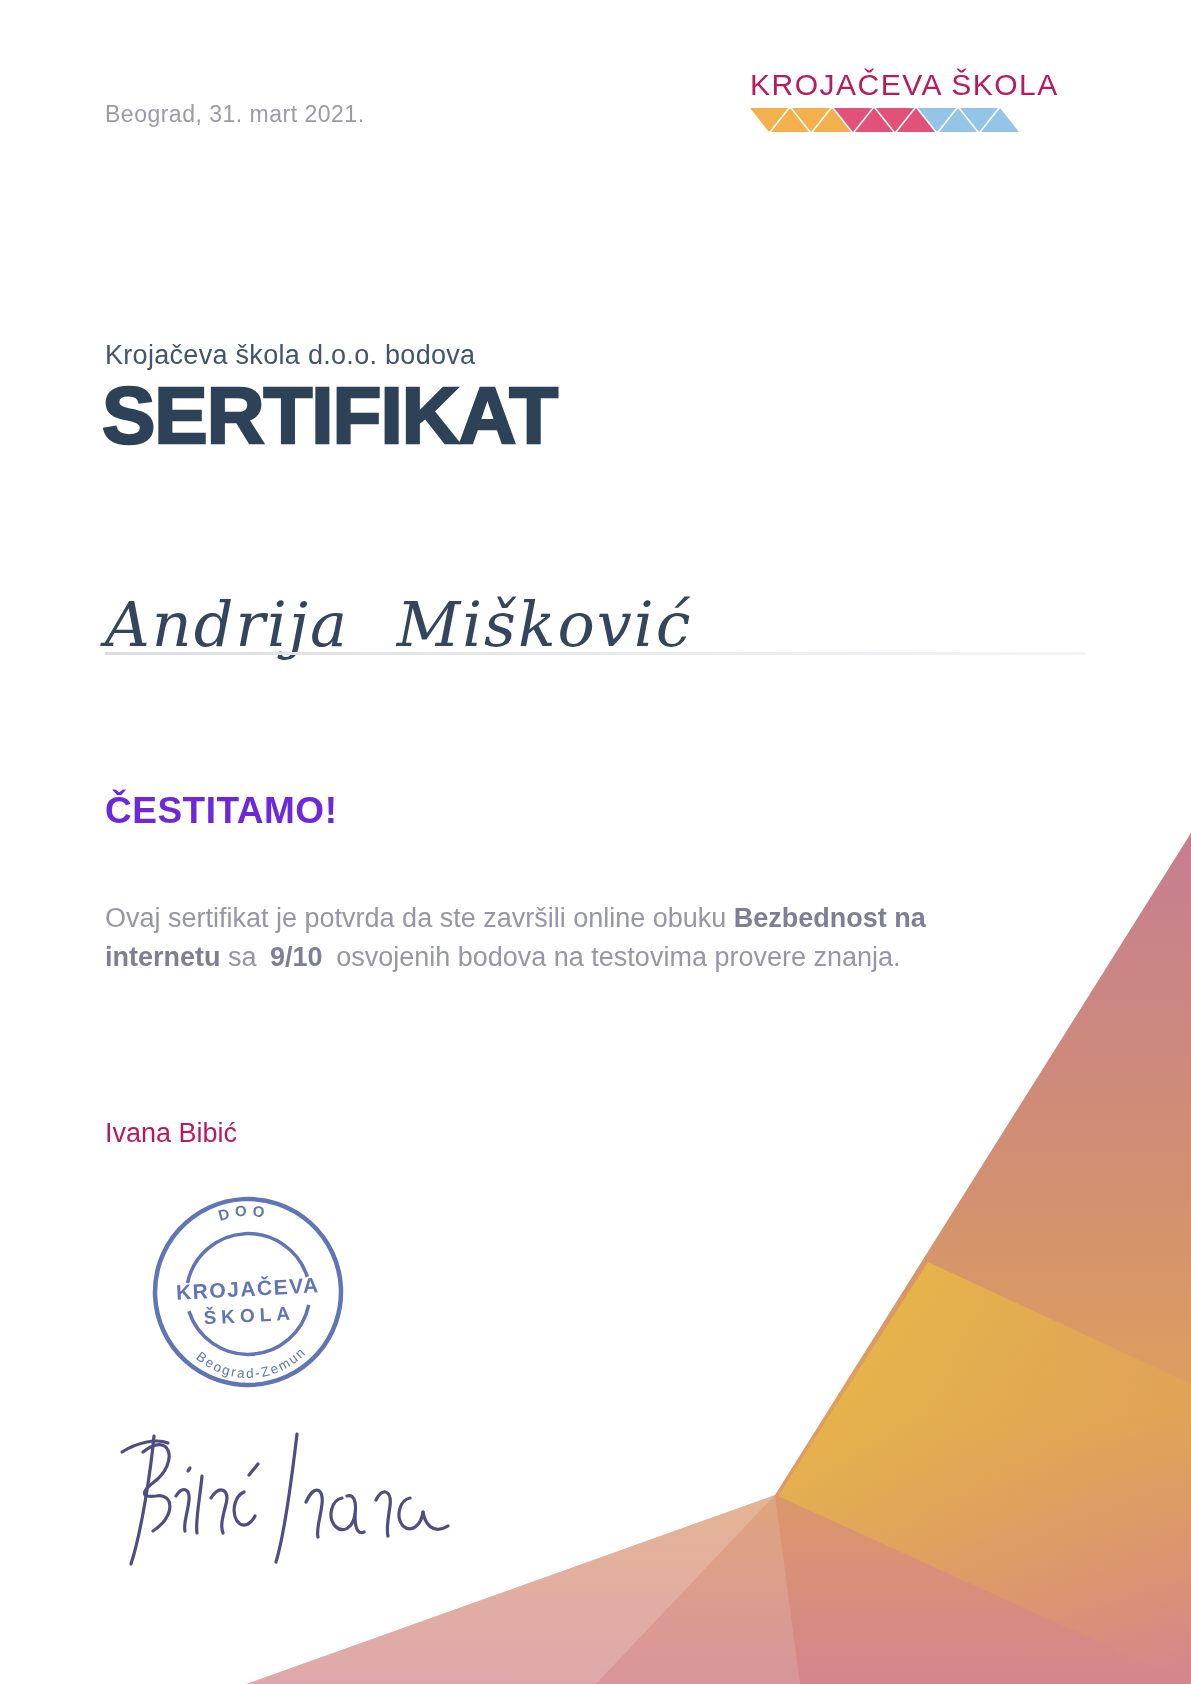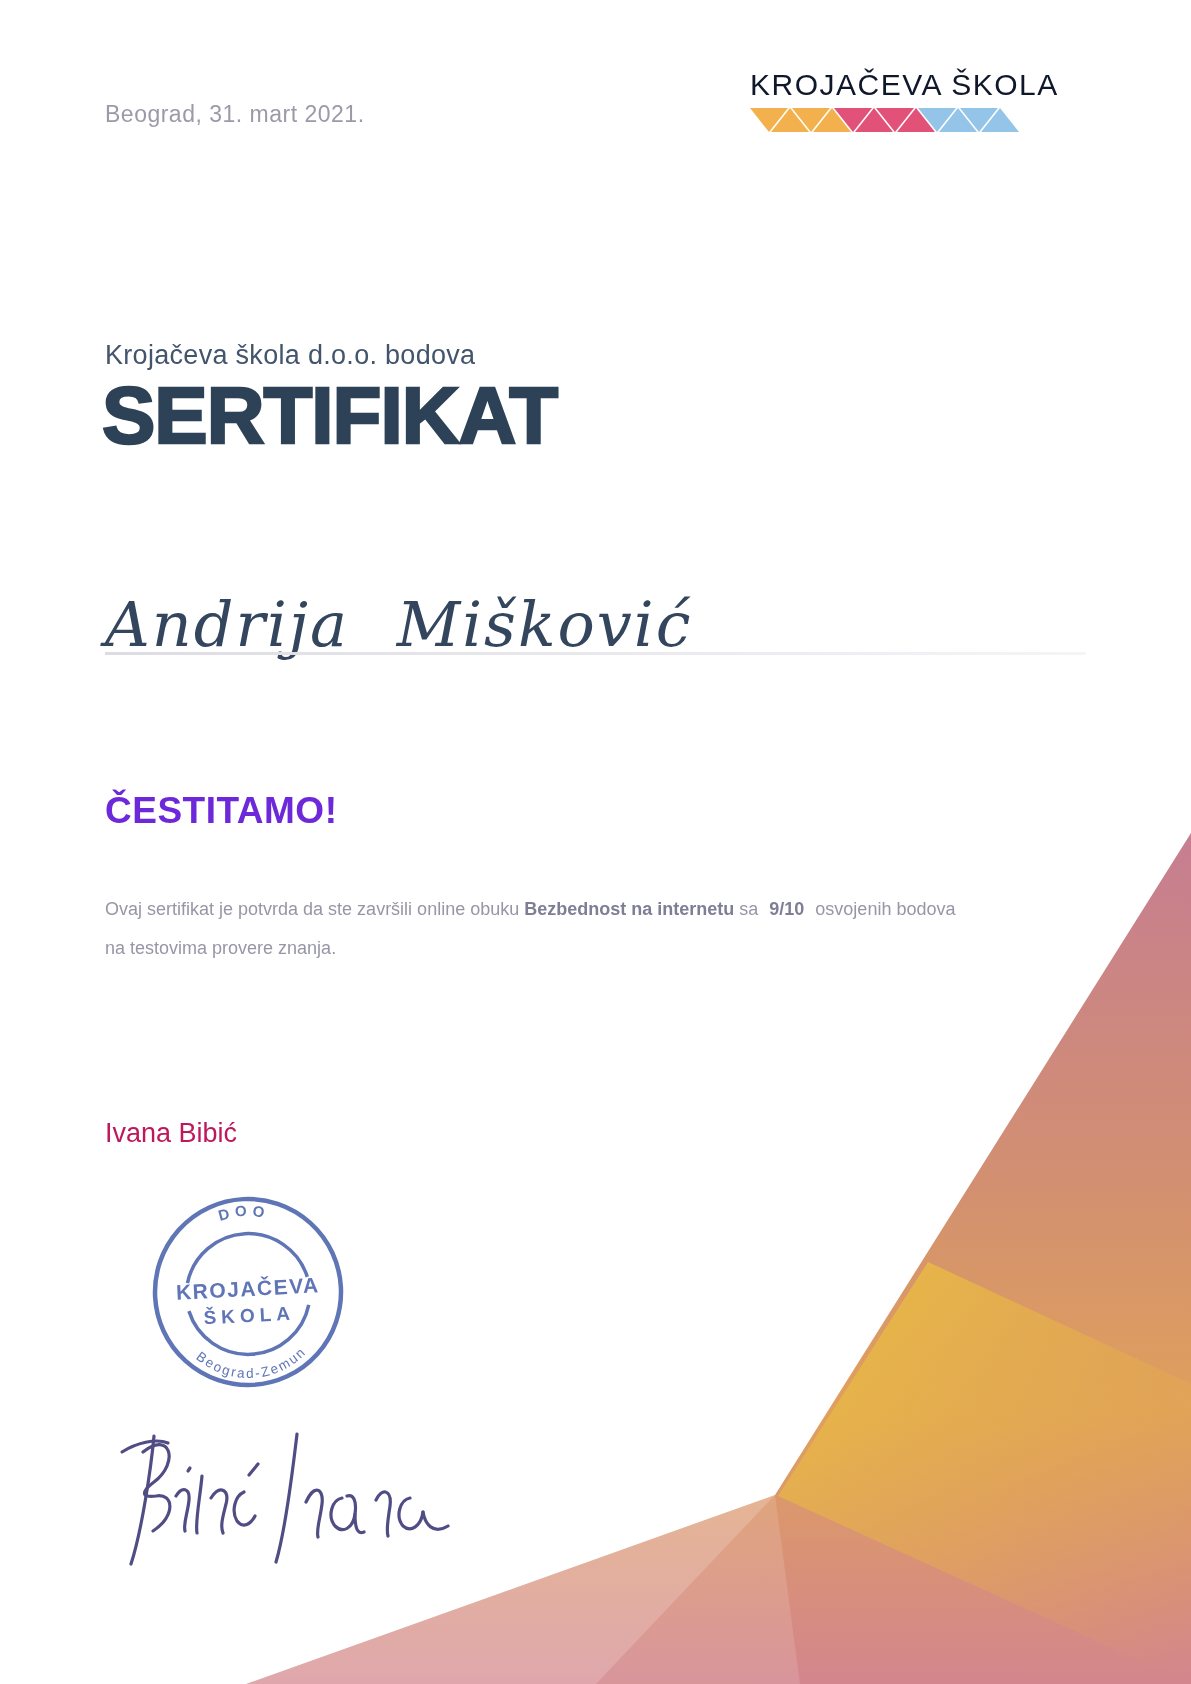--- a/index.html
+++ b/index.html
@@ -10,21 +10,21 @@
     overflow:hidden;
     font-family:"Liberation Sans", sans-serif;
   }
   .abs{position:absolute;}
   .date{
     left:105px;top:101px;
     font-size:23px;color:#9b9aa8;letter-spacing:.5px;
   }
   .logo{left:750px;top:68px;width:340px;}
   .logo-title{
-    font-size:30px;color:#0f172a;letter-spacing:1.5px;
+    font-size:30px;color:#be185d;letter-spacing:1.5px;
     font-weight:400;white-space:nowrap;
   }
   .logo-band{margin-top:5px;display:block;}
   .issuer{
     left:105px;top:340px;
     font-size:27px;color:#42556c;letter-spacing:.3px;
   }
   .cert-title{
     left:102px;top:376px;
     font-size:80px;font-weight:800;color:#2d4257;
@@ -41,21 +41,21 @@
   .name-line{
     left:105px;top:652px;width:981px;height:3px;
     background:linear-gradient(to right,#dcdce2,#f5f5f8);
   }
   .congrats{
     left:105px;top:790px;
     font-size:37px;font-weight:600;color:#6d28d9;letter-spacing:.5px;
   }
   .body-text{
     left:105px;top:872px;width:860px;
-    font-size:18px;line-height:39px;color:#9796a6;
+    font-size:27px;line-height:39px;color:#9796a6;
   }
   .body-text b{color:#7e7e96;font-weight:700;}
   .body-text .score{padding:0 6px;}
   .signer-name{
     left:105px;top:1118px;
     font-size:27px;font-weight:500;color:#be185d;
   }
   .signer-role{
     left:105px;top:1158px;
     font-size:25px;color:#9a99a7;

